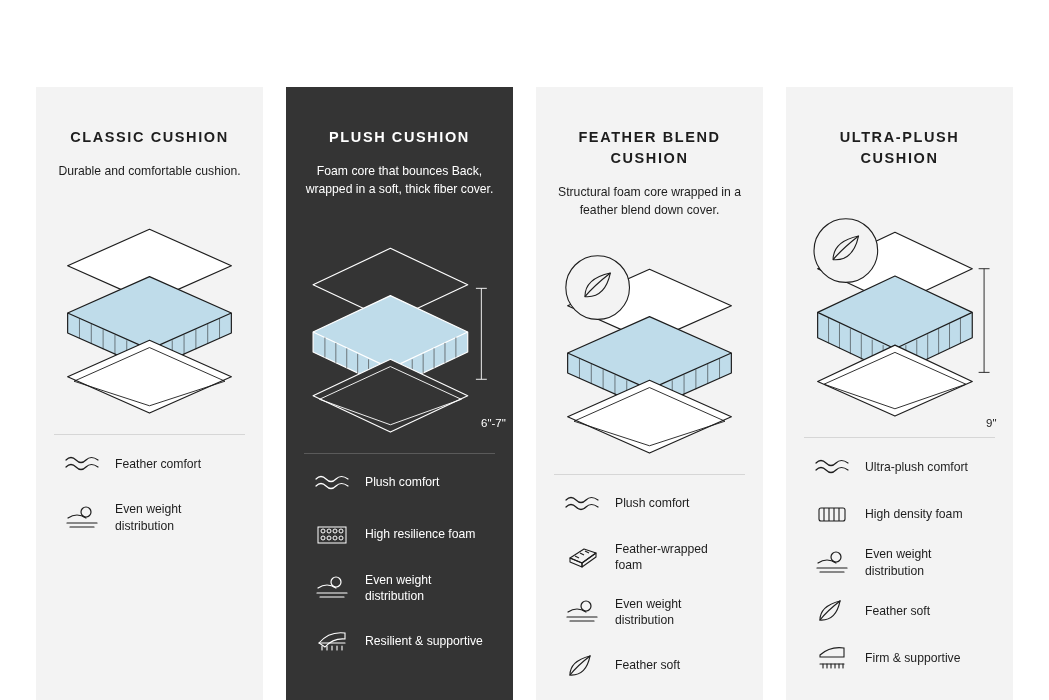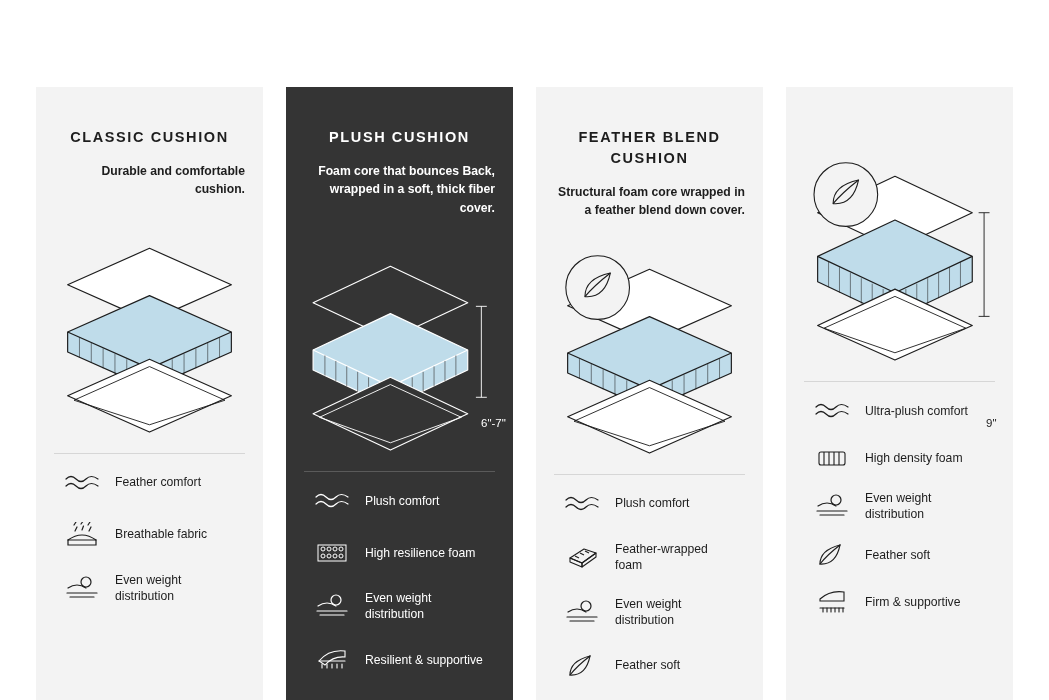--- a/index.html
+++ b/index.html
@@ -47,24 +47,23 @@
     font-weight: bold;
     letter-spacing: 1.6px;
     text-align: center;
     line-height: 1.45;
     margin: 0 0 14px 0;
     text-transform: uppercase;
   }
   .card-desc {
     font-size: 12.2px;
     line-height: 1.5;
-    text-align: right;
+    text-align: center;
     margin: 0;
     max-width: 196px;
-    font-weight: bold;
   }
   .diagram {
     margin-top: 18px;
     height: 230px;
     width: 100%;
     display: flex;
     align-items: center;
     justify-content: center;
   }
   .features {
@@ -146,31 +145,20 @@
 
     <div class="features">
       <div class="feature">
         <span class="feature-icon">
           <svg width="36" height="20" viewBox="0 0 36 20" fill="none" stroke="#1d1d1d" stroke-width="1.2" stroke-linecap="round">
             <path d="M2 6 Q7 1 12 6 T22 6 T34 6"></path>
             <path d="M2 13 Q7 8 12 13 T22 13 T34 13"></path>
           </svg>
         </span>
         <span class="feature-label">Feather comfort</span>
-      </div>
-      <div class="feature">
-        <span class="feature-icon">
-          <svg width="36" height="26" viewBox="0 0 36 26" fill="none" stroke="#1d1d1d" stroke-width="1.2" stroke-linecap="round">
-            <path d="M10 3 l2 -3 M17 2 l1.5 -2 M24 3 l2 -3"></path>
-            <path d="M11 9 l2 -4 M18 8 l1.5 -4 M25 9 l2 -4"></path>
-            <path d="M4 18 q14 -10 28 0"></path>
-            <path d="M4 18 h28 v5 h-28 z"></path>
-          </svg>
-        </span>
-        <span class="feature-label">Breathable fabric</span>
       </div>
       <div class="feature">
         <span class="feature-icon">
           <svg width="36" height="26" viewBox="0 0 36 26" fill="none" stroke="#1d1d1d" stroke-width="1.2" stroke-linecap="round">
             <circle cx="22" cy="7" r="5"></circle>
             <path d="M4 13 q9 -6 18 0"></path>
             <path d="M3 18 h30"></path>
             <path d="M6 22 h24"></path>
           </svg>
         </span>
@@ -348,20 +336,21 @@
             <path d="M26 3 q-20 5 -20 19 q16 1 20 -19 z"></path>
             <path d="M26 3 q-13 10 -20 19"></path>
           </svg>
         </span>
         <span class="feature-label">Feather soft</span>
       </div>
     </div>
   </div>
 
   <div class="card light">
+    <h2 class="card-title">ULTRA-PLUSH CUSHION</h2>
 
     <div class="diagram">
       <svg width="210" height="220" viewBox="0 0 210 220">
         <g fill="none" stroke="#1d1d1d" stroke-width="1.3" stroke-linejoin="round">
           <polygon points="100,18 185,58 100,98 15,58" fill="#ffffff"></polygon>
           <polygon points="100,66 185,106 185,134 100,174 15,134 15,106" fill="#bfdcea"></polygon>
           <polyline points="15,106 100,146 185,106"></polyline>
           <line x1="100" y1="146" x2="100" y2="174"></line>
           <g stroke-width="0.7" opacity="0.85">
             <line x1="27" y1="112" x2="27" y2="140"></line>

